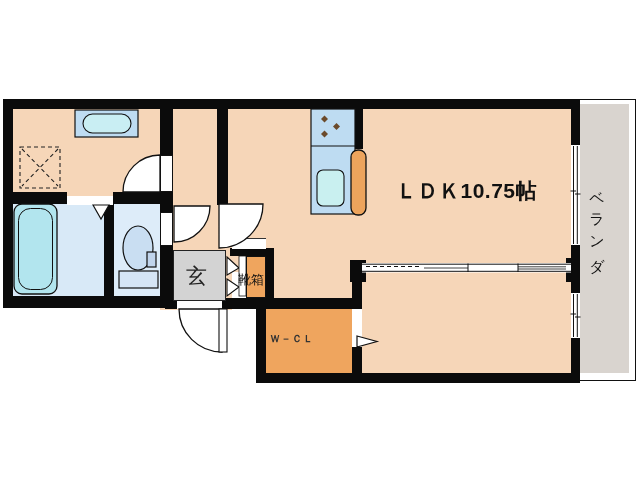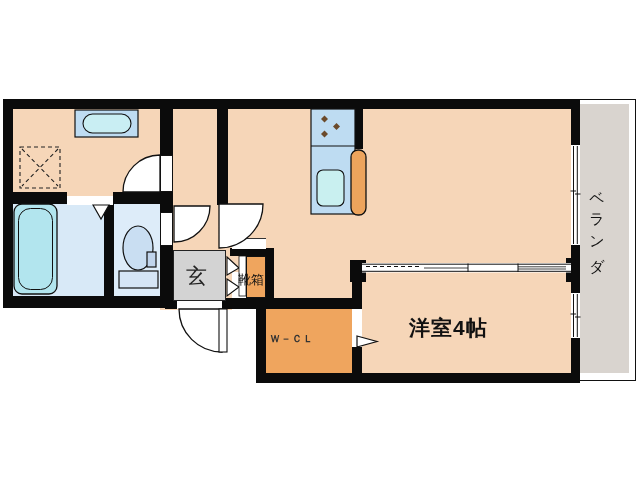--- a/index.html
+++ b/index.html
@@ -134,18 +134,18 @@
       <line x1="575" y1="194" x2="580.5" y2="194"></line>
     </g>
     <g stroke="#111" stroke-width="1">
       <line x1="573.5" y1="294" x2="573.5" y2="337"></line>
       <line x1="577.3" y1="294" x2="577.3" y2="337"></line>
       <line x1="570.5" y1="314" x2="576" y2="314"></line>
       <line x1="575" y1="317" x2="580.5" y2="317"></line>
     </g>
   </svg>
 
-  <div class="label" style="left:409px;top:314px;font-size:21px;font-weight:600;letter-spacing:1px;">洋室4帖</div>
+  <div class="label" style="left:396px;top:177px;font-size:21px;font-weight:600;letter-spacing:0.5px;">ＬＤＫ10.75帖</div>
   <div class="label" style="left:270px;top:332px;font-size:10px;font-weight:600;letter-spacing:1px;color:#333;">Ｗ－ＣＬ</div>
   <div class="label" style="left:186px;top:262px;font-size:21px;color:#222;">玄</div>
   <div class="label" style="left:238px;top:271px;font-size:13px;color:#111;">靴箱</div>
   <div class="label" style="left:587px;top:181px;font-size:15px;letter-spacing:5px;writing-mode:vertical-rl;">ベランダ</div>
 </div>
 
 </body></html>

